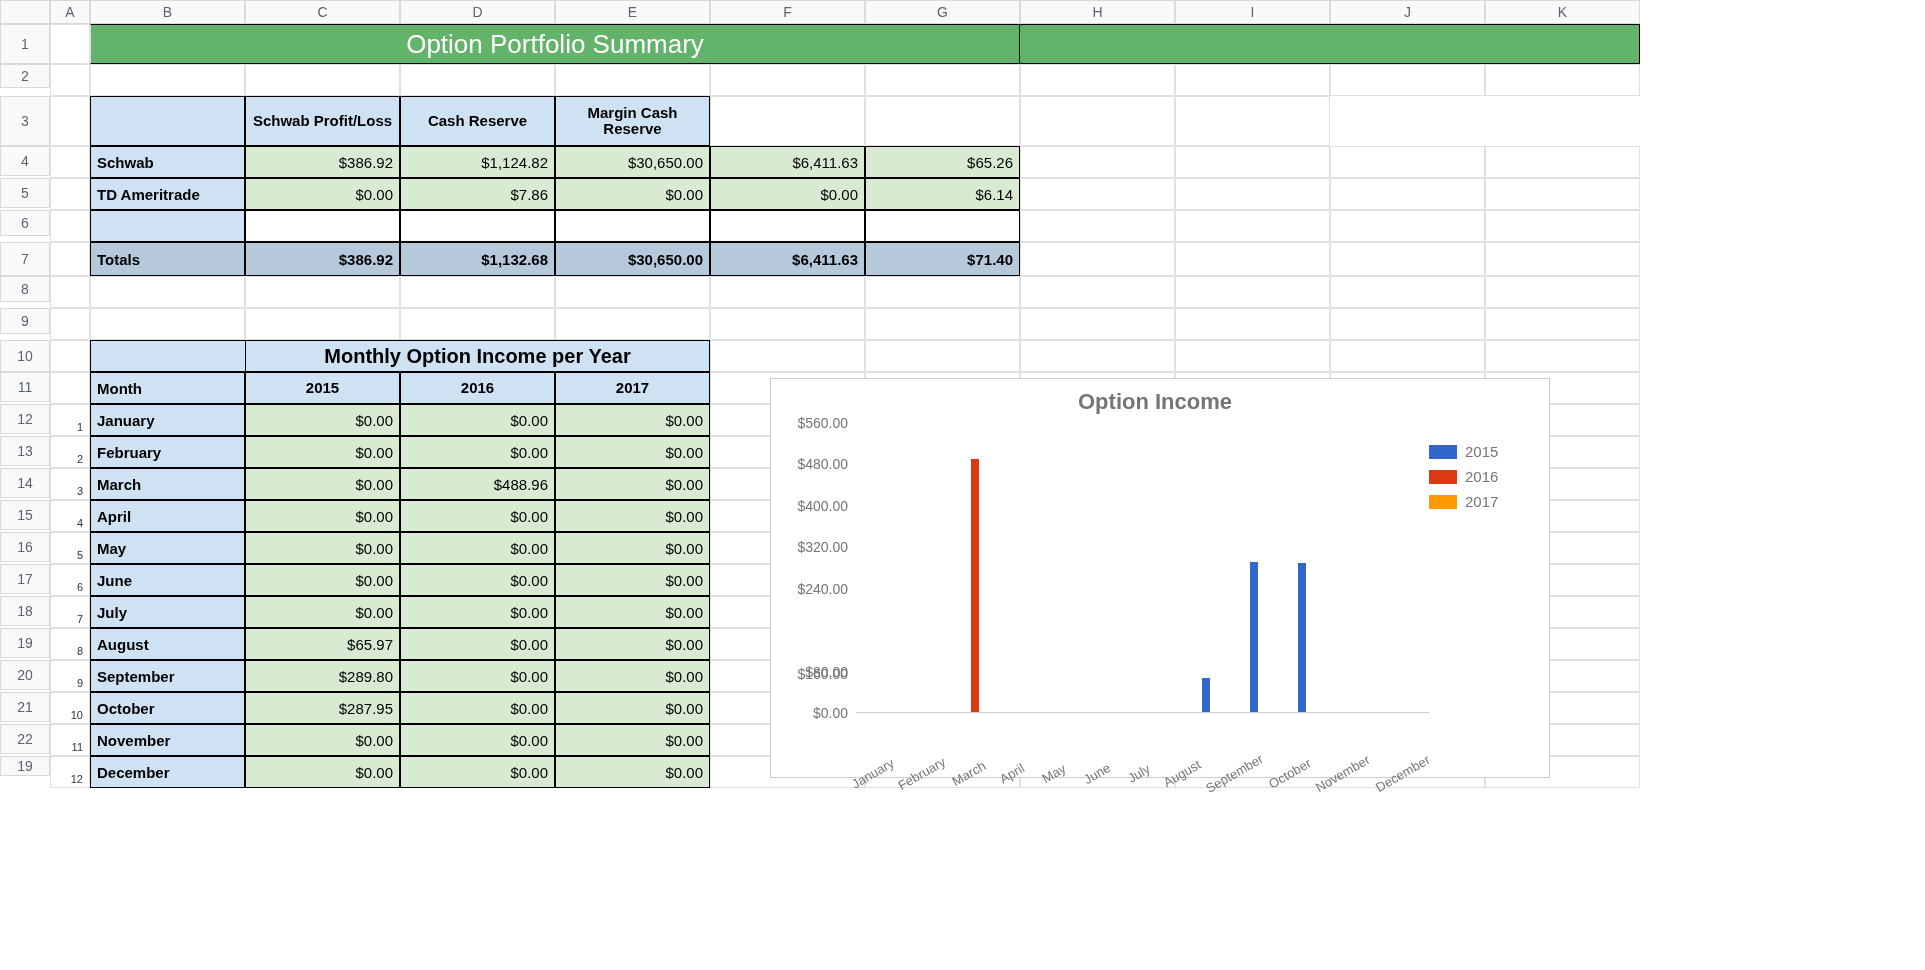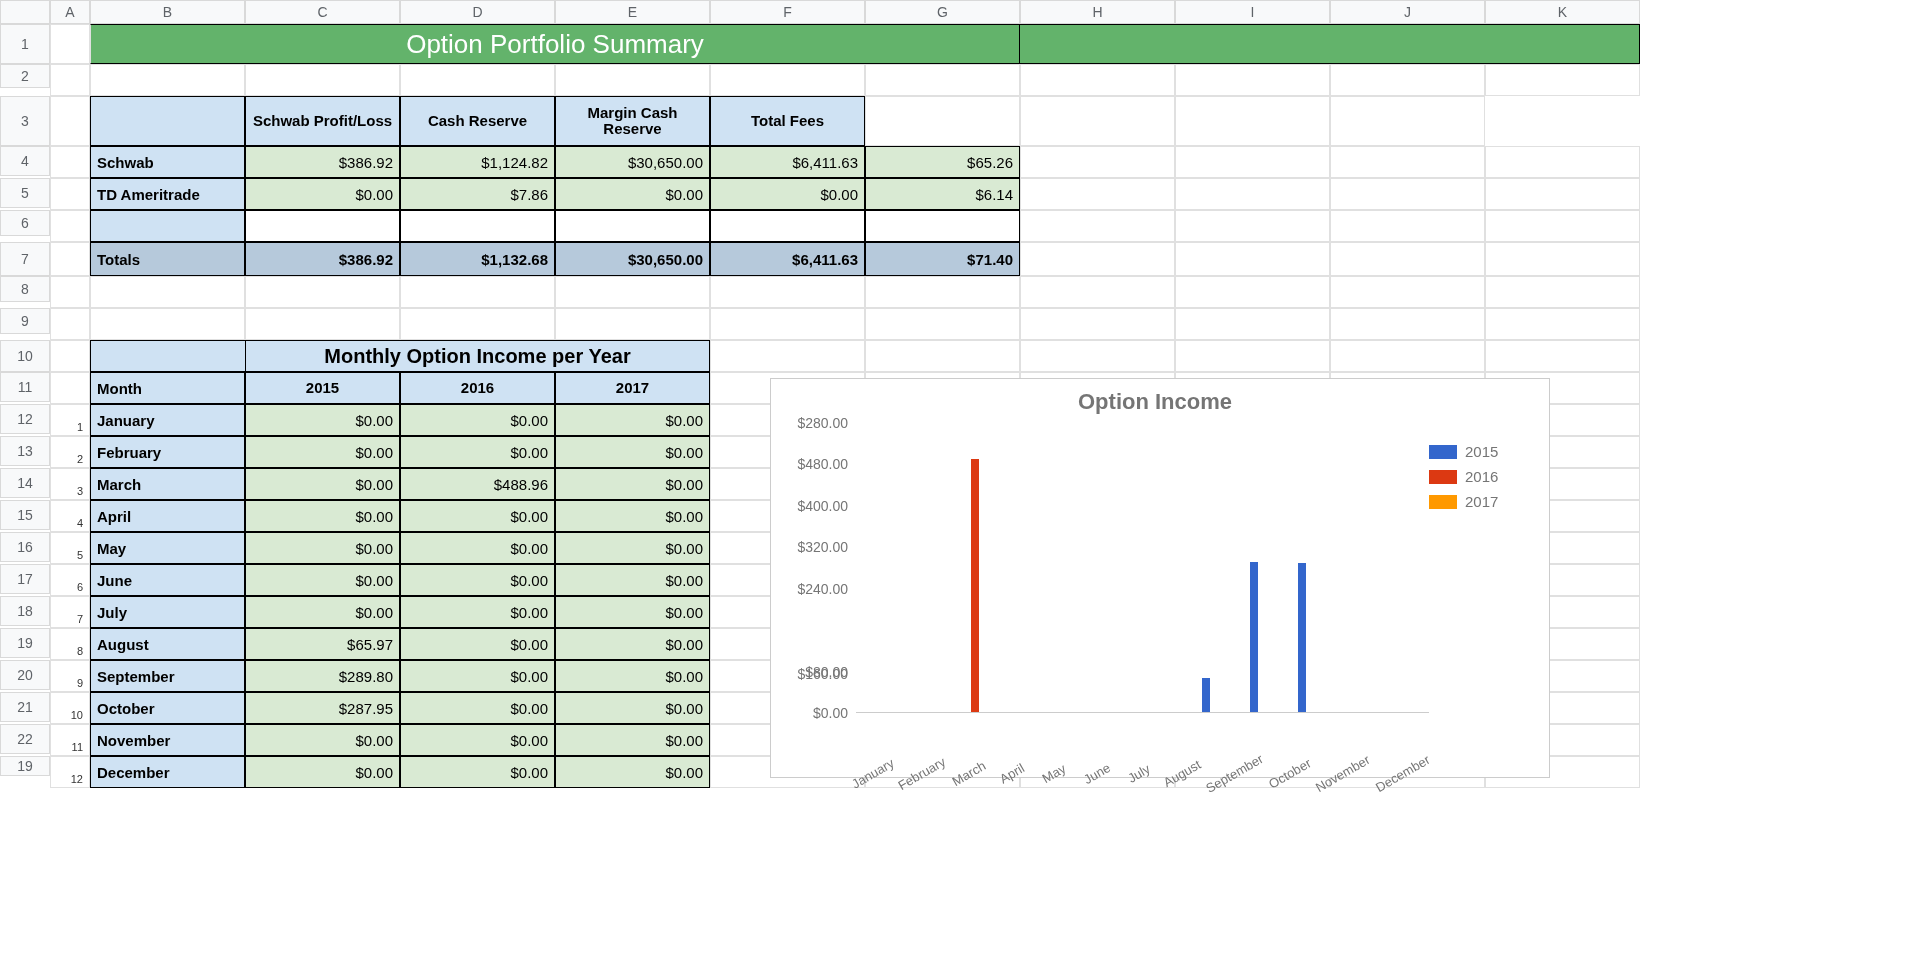--- a/index.html
+++ b/index.html
@@ -212,21 +212,20 @@
     <div class="cell " style="height: 24px;"></div>
     <div class="cell " style="height: 24px;"></div>
     <div class="cell " style="height: 24px;"></div>
     <div class="cell " style="height: 24px;"></div>
     <div class="rowhdr" style="height: 50px;">3</div>
     <div class="cell " style="height: 50px;"></div>
     <div class="cell hdr-blue" style="height:50px"></div>
     <div class="cell hdr-blue" style="height: 50px;">Schwab Profit/Loss</div>
     <div class="cell hdr-blue" style="height: 50px;">Cash Reserve</div>
     <div class="cell hdr-blue" style="height: 50px;">Margin Cash Reserve</div>
-    <div class="cell hdr-blue" style="height: 50px;">Total Fees</div>
     <div class="cell " style="height: 50px;"></div>
     <div class="cell " style="height: 50px;"></div>
     <div class="cell " style="height: 50px;"></div>
     <div class="cell " style="height: 50px;"></div>
     <div class="rowhdr" style="height: 30px;">4</div>
     <div class="cell " style="height: 30px;"></div>
     <div class="cell lbl-blue" style="height:30px">Schwab</div>
     <div class="cell val-green" style="height:30px">$386.92</div>
     <div class="cell val-green" style="height:30px">$1,124.82</div>
     <div class="cell val-green" style="height:30px">$30,650.00</div>
@@ -469,21 +468,21 @@
   <div class="chart-body">
     <div class="chart-plot">
       <div class="chart-yaxis" id="chart-yaxis">
           <div style="top: 290px;">$0.00</div>
           <div style="top: 248.571px;">$80.00</div>
           <div style="top: 219px; margin-top: 32px;">$160.00</div>
           <div style="top: 165.714px;">$240.00</div>
           <div style="top: 124.286px;">$320.00</div>
           <div style="top: 82.8571px;">$400.00</div>
           <div style="top: 41.4286px;">$480.00</div>
-          <div style="top: 0px;">$280.00</div>
+          <div style="top: 0px;">$560.00</div>
         </div>
       <div class="chart-area">
         <div class="chart-bars" id="chart-bars">
             <div class="chart-month">
               <div class="chart-bar" style="background: rgb(51, 102, 204); height: 0px;"></div>
               <div class="chart-bar" style="background: rgb(220, 57, 18); height: 0px;"></div>
               <div class="chart-bar" style="background: rgb(255, 153, 0); height: 0px;"></div>
             </div>
             <div class="chart-month">
               <div class="chart-bar" style="background: rgb(51, 102, 204); height: 0px;"></div>

